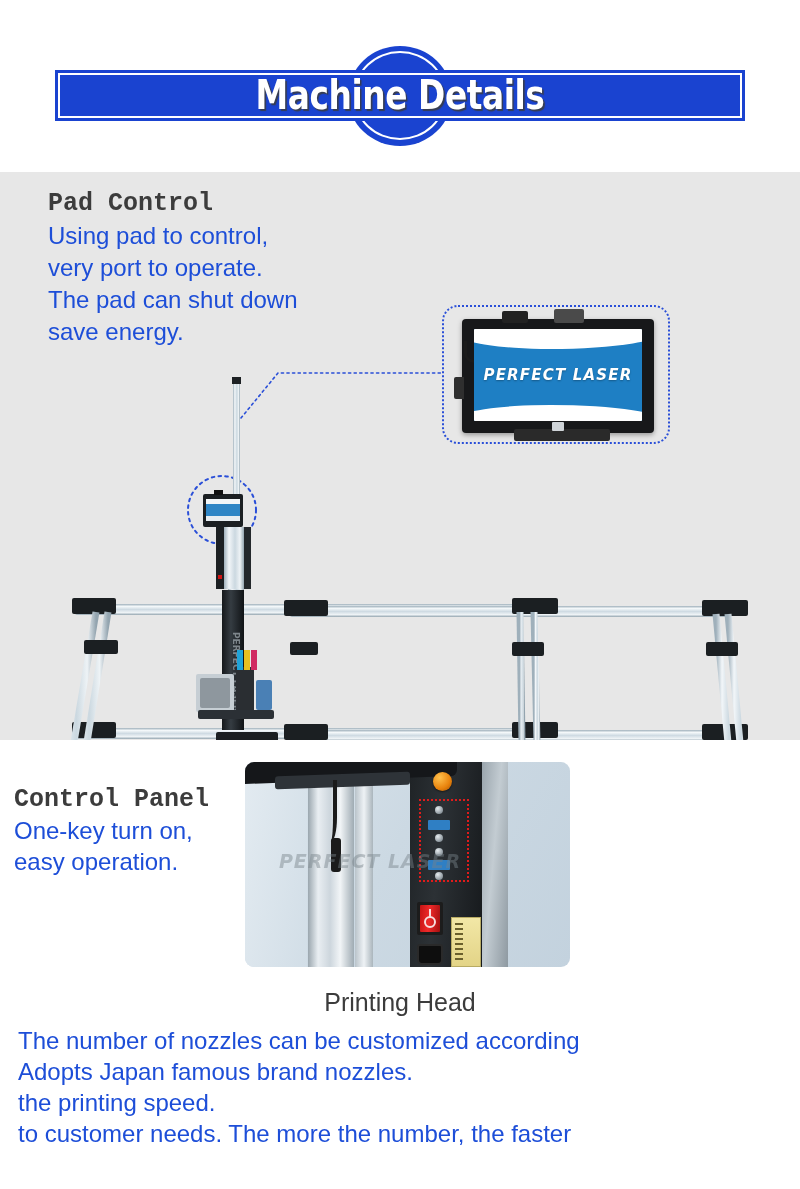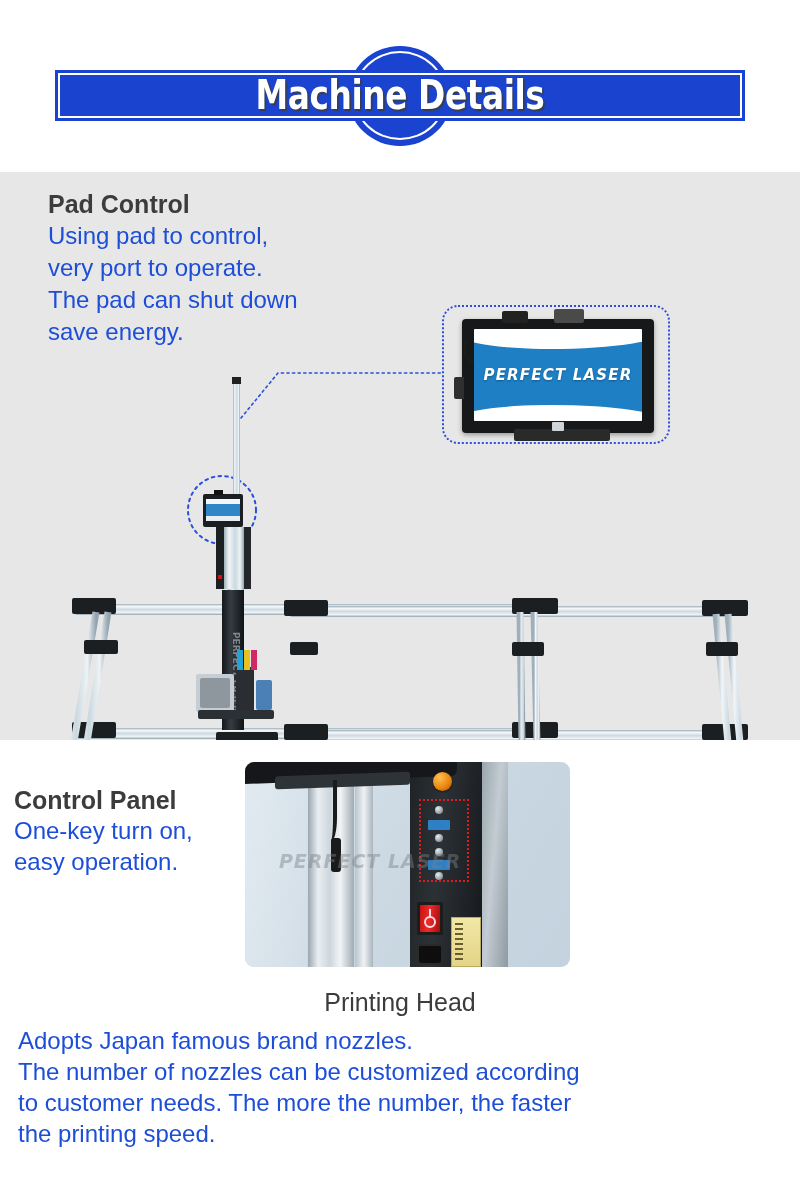--- a/index.html
+++ b/index.html
@@ -41,21 +41,21 @@
     transform: scaleX(0.82);
     text-shadow: 2px 2px 1px rgba(60,60,60,0.85);
     white-space: nowrap;
   }
 
   
   .sec1 { position: absolute; left: 0; top: 172px; width: 800px; height: 568px; background: #e7e7e7; }
 
   .txt-head {
     color: #3c3c3c; font-weight: bold; font-size: 25px;
-    font-family: Liberation Sans, sans-serif; line-height: 30px;
+    font-family: Liberation Mono, monospace; line-height: 30px;
   }
   .txt-body {
     color: #1d4ed8; font-size: 24px; line-height: 31px;
     font-family: "Liberation Sans", sans-serif;
   }
 
   .pad-block { position: absolute; left: 48px; top: 17px; width: 380px; }
   .pad-block .txt-body { margin-top: 1px; }
 
   
@@ -421,20 +421,20 @@
       <div class="pp-socket"></div>
       <div class="pp-label"></div>
       <div class="pp-watermark">PERFECT LASER</div>
     </div>
 
   </div>
 
   <div class="sec3">
     <div class="ph-title">Printing Head</div>
     <div class="ph-body">
+      <div class="txt-body">The number of nozzles can be customized according</div>
       <div class="txt-body">Adopts Japan famous brand nozzles.</div>
-      <div class="txt-body">The number of nozzles can be customized according</div>
+      <div class="txt-body">the printing speed.</div>
       <div class="txt-body">to customer needs. The more the number, the faster</div>
-      <div class="txt-body">the printing speed.</div>
     </div>
   </div>
 
 </div>
 
 </body></html>

